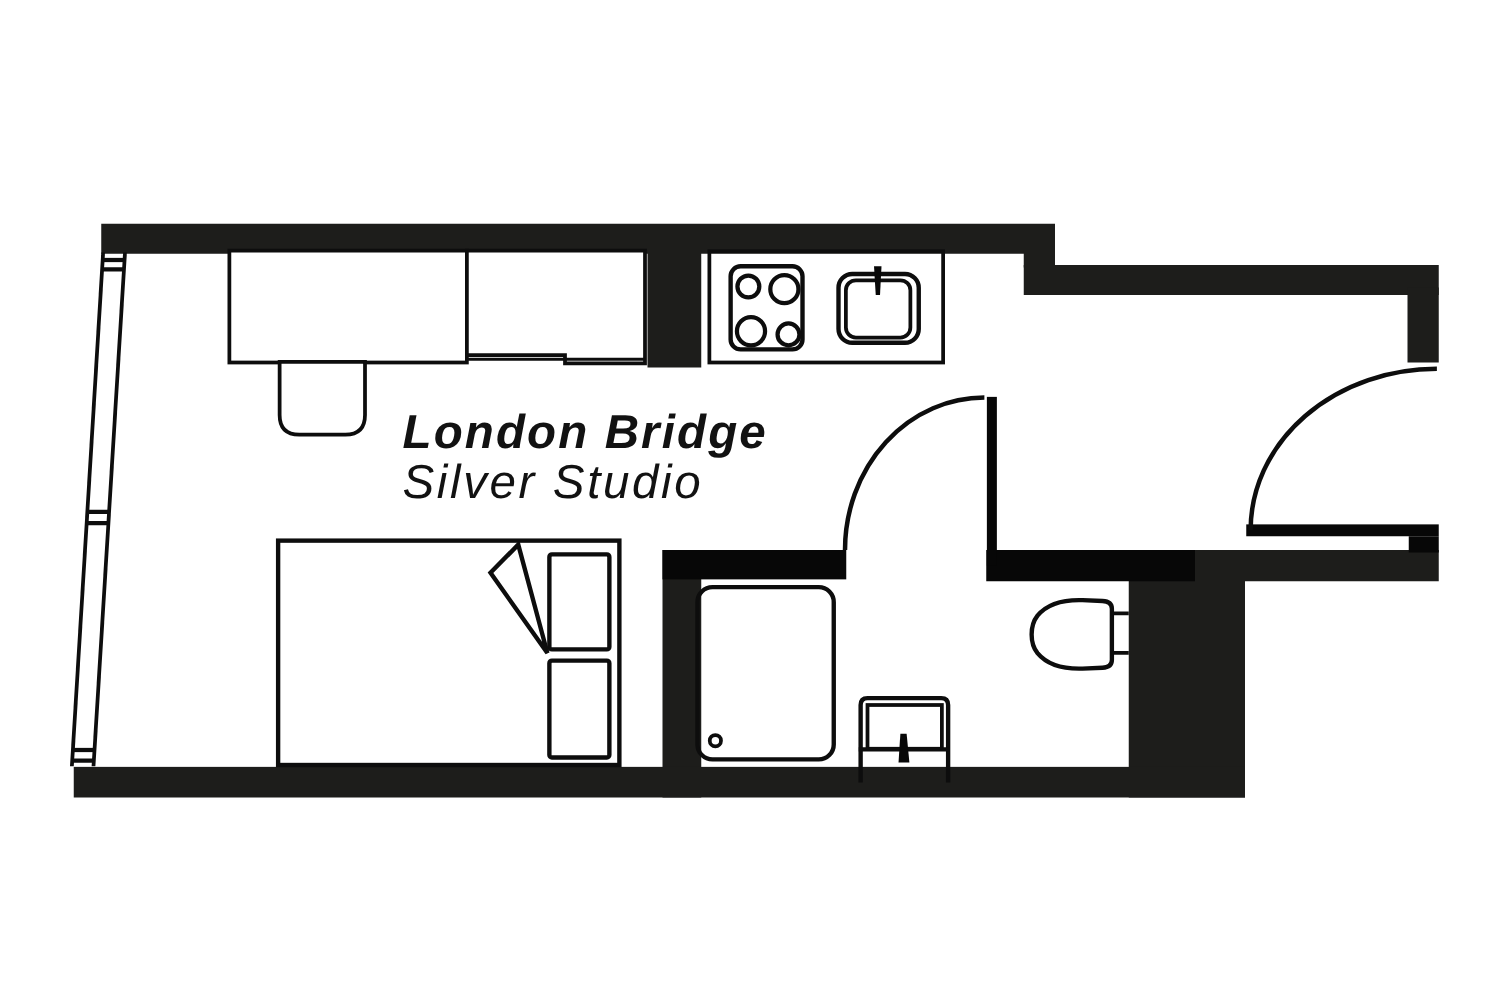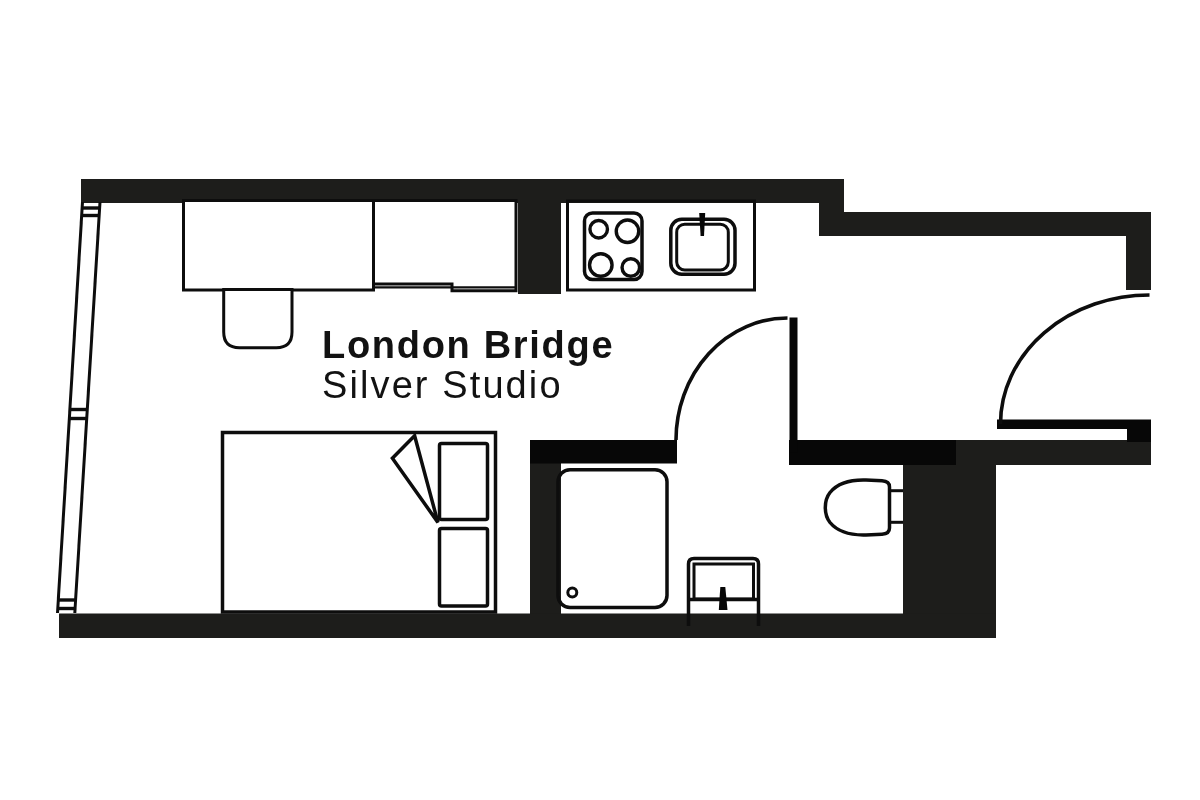--- a/index.html
+++ b/index.html
@@ -1,16 +1,16 @@
 <!DOCTYPE html>
 <html><head>
 <meta charset="utf-8">
 <style>
   html,body{margin:0;padding:0;background:#fff;}
-  .wrap{width:1200px;height:800px;position:relative;overflow:hidden;background:#fff;}
+  .wrap{width:1200px;height:800px;position:relative;overflow:hidden;background:#fff;font-style:italic;}
   svg{display:block;}
 </style>
 </head>
 <body>
 <div class="wrap">
 <svg width="1200" height="800" viewBox="0 0 1200 800">
   <rect width="1200" height="800" fill="#ffffff"></rect>
 
   <g fill="#1d1d1b" stroke="none">
 

